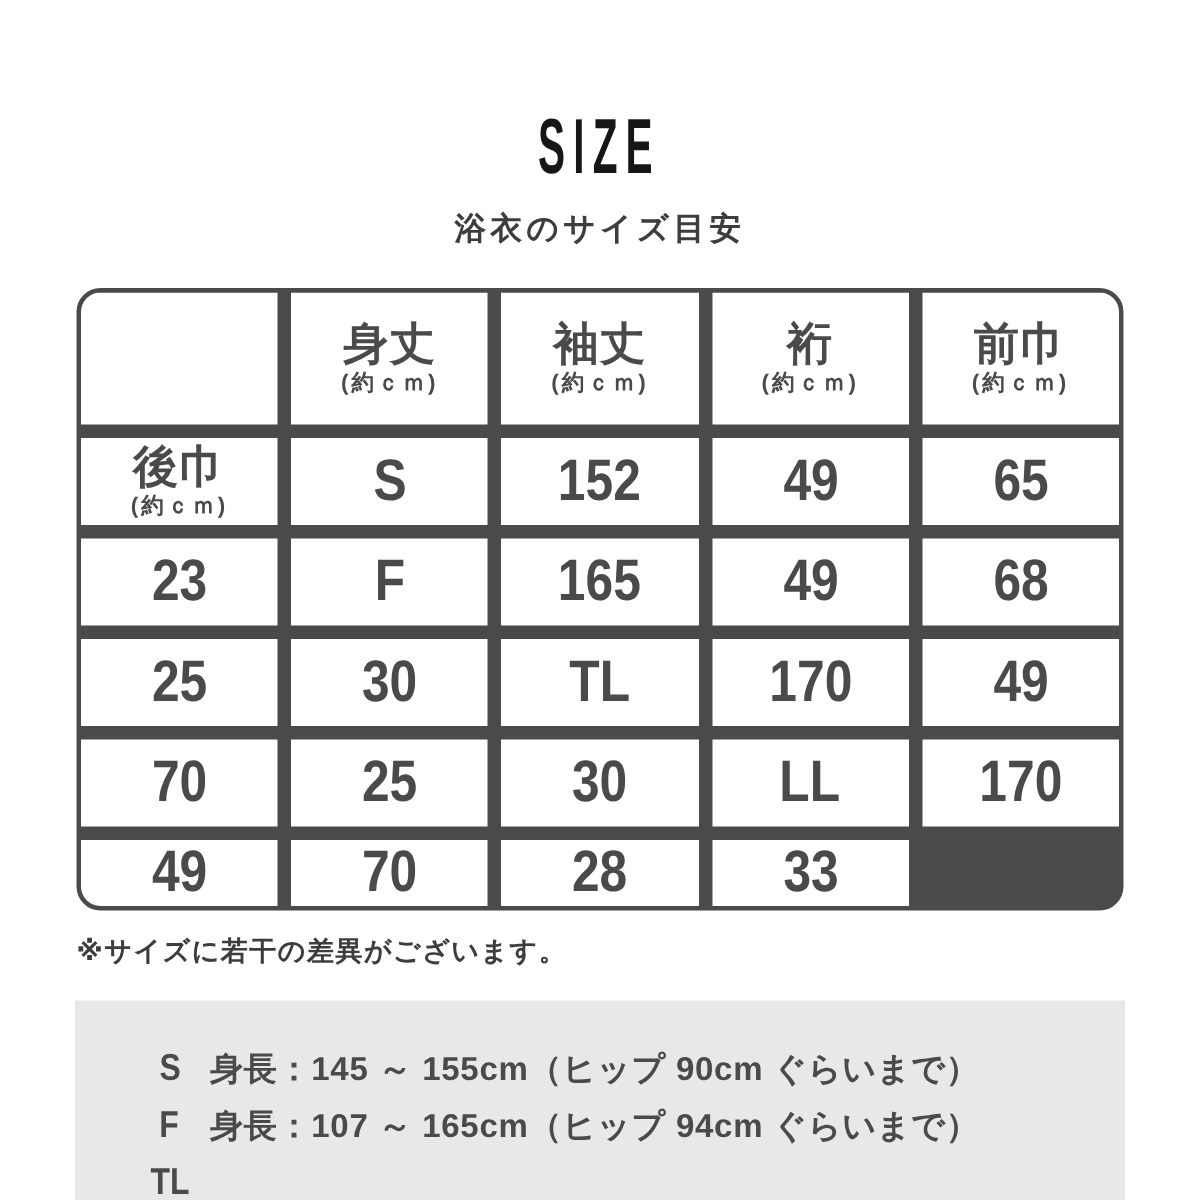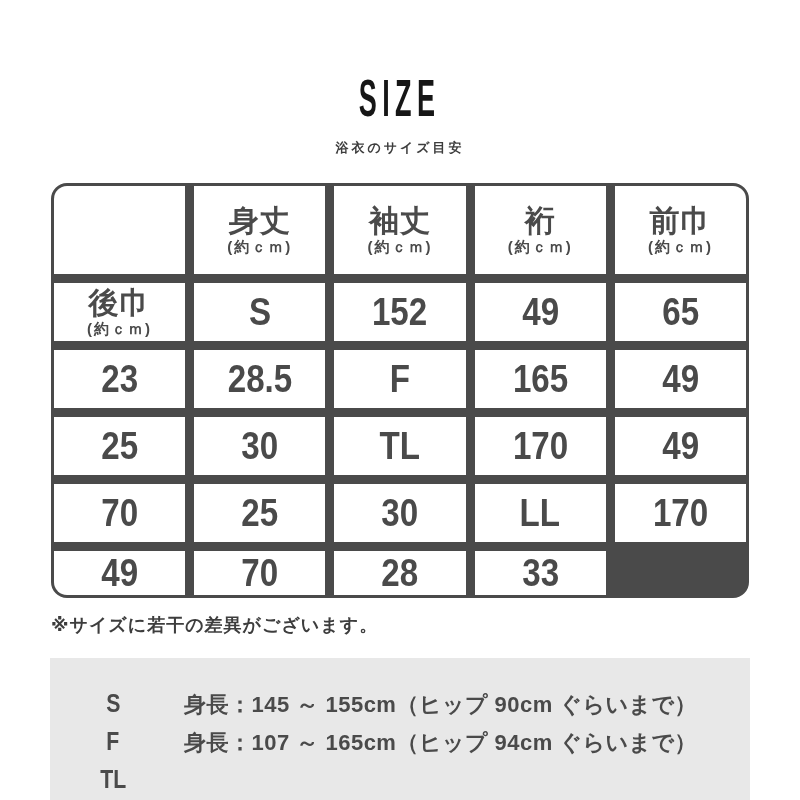--- a/index.html
+++ b/index.html
@@ -20,21 +20,21 @@
     color: #161616;
     letter-spacing: 0.2em;
     transform: scaleX(0.52);
     transform-origin: center;
     white-space: nowrap;
   }
 
   
   .subtitle-row { text-align: center; margin-top: 14px; }
   .subtitle-text {
-    font-size: 13px;
+    font-size: 21px;
     font-weight: 700;
     color: #3d3d3d;
     letter-spacing: 3px;
   }
 
   
   .size-table {
     width: 692px;
     margin: 26px auto 0 auto;
     background: #4a4a4a;           
@@ -104,21 +104,20 @@
     color: #4a4a4a;
     transform: scaleX(0.85);
     transform-origin: center;
   }
   .guide-text {
     font-size: 22px;
     font-weight: 700;
     color: #4a4a4a;
     letter-spacing: 0.5px;
     white-space: nowrap;
-    margin-left: 44px;
   }
 </style>
 </head>
 <body>
 
 <div class="canvas">
 
   <div class="title-row">
     <span class="title-text">SIZE</span>
   </div>
@@ -159,32 +158,32 @@
       </div>
     <div class="cell">
         <span class="num">49</span>
       </div>
     <div class="cell">
         <span class="num">65</span>
       </div>
     <div class="cell">
         <span class="num">23</span>
       </div>
-    <div class="cell">
-        <span class="num">28.5</span>
-      </div>
 
     <div class="cell">
         <span class="rowlabel">F</span>
       </div>
     <div class="cell">
         <span class="num">165</span>
       </div>
     <div class="cell">
         <span class="num">49</span>
+      </div>
+    <div class="cell">
+        <span class="num">68</span>
       </div>
     <div class="cell">
         <span class="num">25</span>
       </div>
     <div class="cell">
         <span class="num">30</span>
       </div>
 
     <div class="cell">
         <span class="rowlabel">TL</span>

